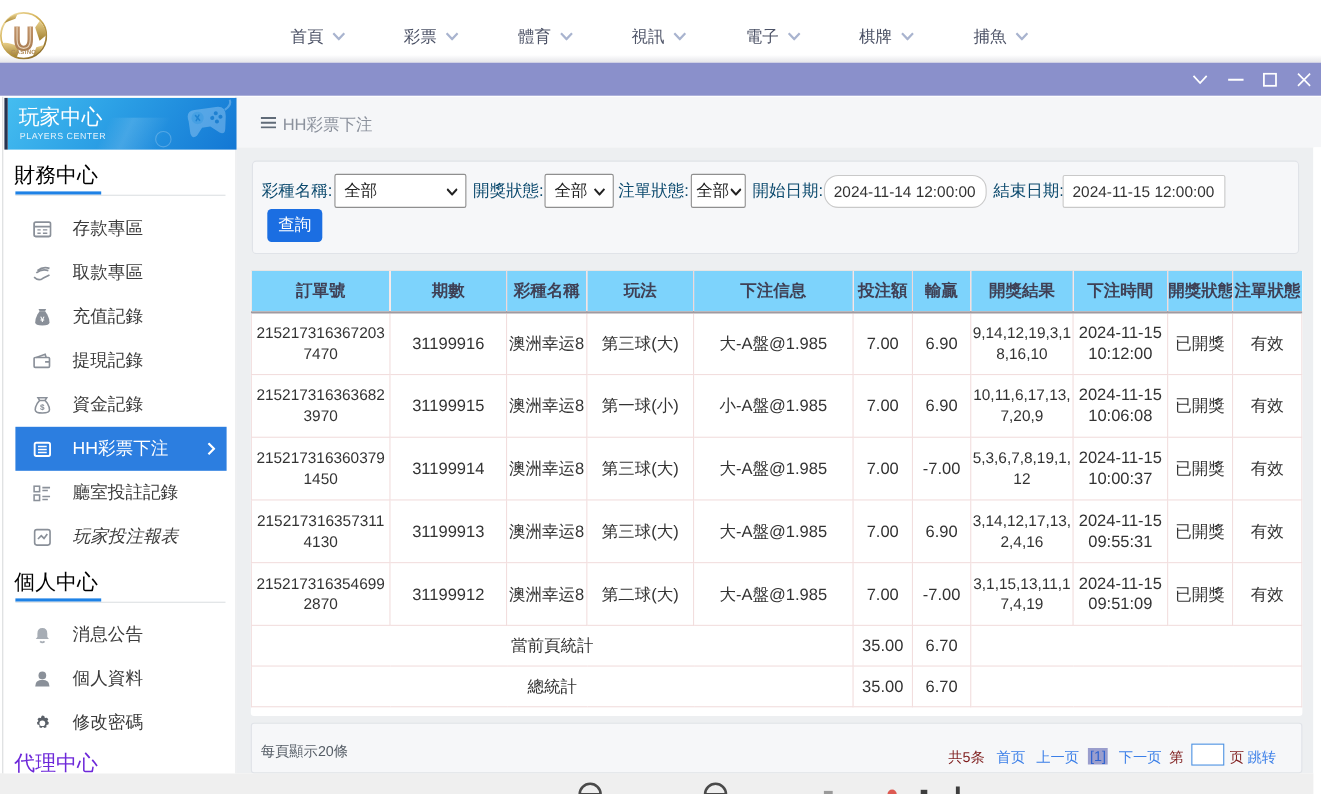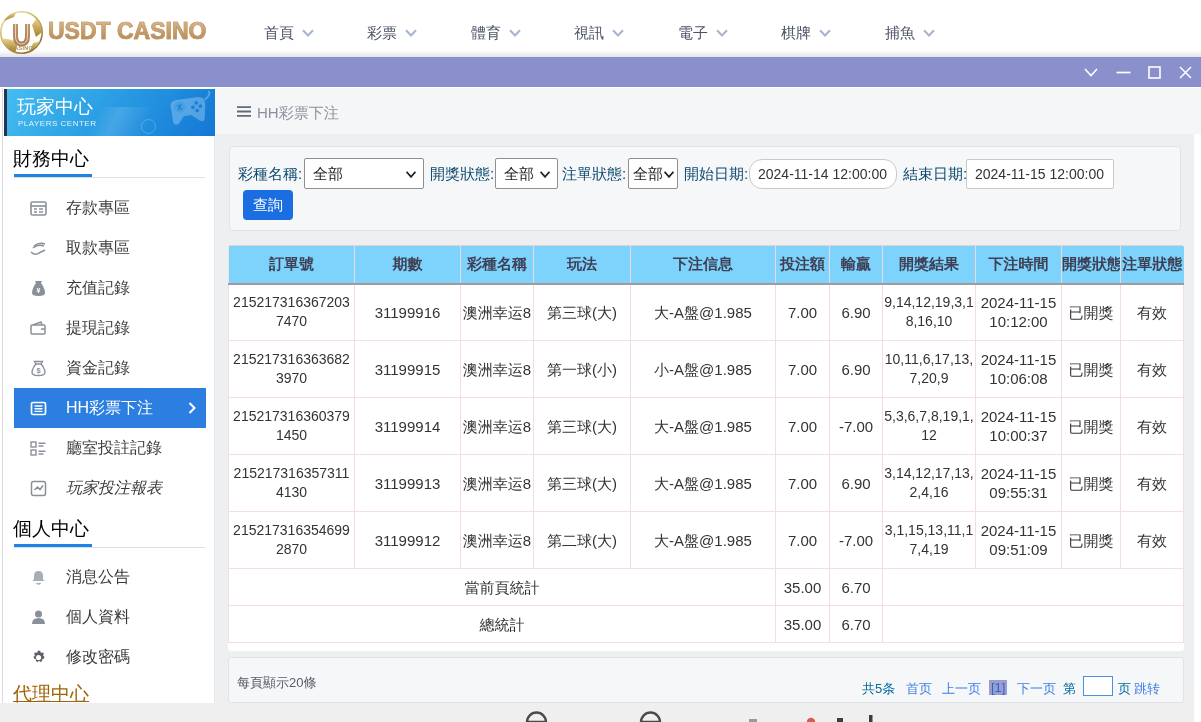--- a/index.html
+++ b/index.html
@@ -58,21 +58,21 @@
   border-left:1px solid #f0d8d8; border-top:1px solid #d5d5d5; white-space:nowrap; }
 thead th:first-child { border-left:1px solid #e7e7e7; }
 thead tr { border-bottom:2px solid #a09aa0; }
 tbody td { text-align:center; font-size:15px; color:#333; height:57px; line-height:19px;
   border:1px solid #f2dede; padding:0 1px; }
 td.ba { word-break:break-all; font-size:14px; }
 tr.sum td { height:37px; }
 
 #pgbar { left:228px; top:657px; width:956px; height:46px; background:#f6f7f9;
   border:1px solid #e0e3e8; border-radius:3px; }
-.pg { position:absolute; top:680px; font-size:13px; color:#0369a1; white-space:nowrap; }
+.pg { position:absolute; top:680px; font-size:13px; color:#7f1d1d; white-space:nowrap; }
 .pg.lnk { color:#3b7fe8; }
 #pginput { position:absolute; left:1083px; top:676px; width:30px; height:20px; background:#fff;
   border:1px solid #4a90e2; }
 </style>
 </head>
 <body>
 <div id="page">
 
   <div class="abs" style="left:0; top:50px; width:1201px; height:7px;
     background:linear-gradient(180deg, rgba(255,255,255,0), rgba(130,130,150,0.22));"></div>
@@ -110,21 +110,20 @@
     <circle cx="21.5" cy="21.5" r="20.7" fill="#fff" stroke="url(#gold)" stroke-width="1.6"></circle>
     <path d="M4 10 A20.7 20.7 0 0 1 16 1.5 L14 6 Q8 8 4 10 Z" fill="url(#gold2)"></path>
     <path d="M36 8 A20.7 20.7 0 0 1 42 21 L36 26 L32 14 Z" fill="url(#gold2)"></path>
     <path d="M2 28 A20.7 20.7 0 0 0 15 41 Q18 36 16 31 Q8 27 2 28 Z" fill="url(#gold2)"></path>
     <path d="M30 40 A20.7 20.7 0 0 0 40 30 L33 32 Z" fill="url(#gold2)"></path>
     <path d="M13 14 h17 v12 q0 8 -8.5 8 q-8.5 0 -8.5 -8 Z" fill="none"></path>
     <path d="M15.5 13 v12 q0 8 6 8 q6 0 6 -8 v-12" fill="none" stroke="url(#bronze)" stroke-width="5" stroke-linecap="butt"></path>
     <path d="M15.5 13 v12 q0 8 6 8 q6 0 6 -8 v-12" fill="none" stroke="#e9d5bb" stroke-width="1"></path>
     <text x="21.5" y="38.5" text-anchor="middle" font-size="5.5" fill="#b08c5a" font-weight="bold" letter-spacing="0.3">CASINO</text>
   </svg>
-  <div class="abs" id="logotxt">USDT CASINO</div>
 
   <div class="abs nav" style="left:264px;">首頁<svg width="12" height="8" viewBox="0 0 12 8">
         <path d="M1 1.2 L6 6.5 L11 1.2" fill="none" stroke="#a9b4cf" stroke-width="2"></path>
       </svg></div>
   <div class="abs nav" style="left:367px;text-align:center;">彩票<svg width="12" height="8" viewBox="0 0 12 8">
         <path d="M1 1.2 L6 6.5 L11 1.2" fill="none" stroke="#a9b4cf" stroke-width="2"></path>
       </svg></div>
   <div class="abs nav" style="left:471px;">體育<svg width="12" height="8" viewBox="0 0 12 8">
         <path d="M1 1.2 L6 6.5 L11 1.2" fill="none" stroke="#a9b4cf" stroke-width="2"></path>
       </svg></div>
@@ -232,21 +231,21 @@
       </svg>消息公告</div>
   <div class="mi" style="top:597px;"><svg class="ic" viewBox="0 0 17 17">
         <circle cx="8.5" cy="5" r="3.5" fill="#8a9099"></circle>
         <path d="M2 15 q0 -6 6.5 -6 q6.5 0 6.5 6 Z" fill="#8a9099"></path>
       </svg>個人資料</div>
   <div class="mi" style="top:637px;"><svg class="ic" viewBox="0 0 17 17">
         <path d="M8.5 1.5 l1.7 0.5 0.6 1.8 1.9 -0.4 1.2 1.4 -0.9 1.7 1.4 1.3 -0.4 1.8 -1.8 0.6 0 1.9 -1.7 0.8 -1.5 -1.2 -1.5 1.2 -1.7 -0.8 0 -1.9 -1.8 -0.6 -0.4 -1.8 1.4 -1.3 -0.9 -1.7 1.2 -1.4 1.9 0.4 0.6 -1.8 Z" fill="#5a6068"></path>
         <circle cx="8.5" cy="8.5" r="2.6" fill="#fff"></circle>
       </svg>修改密碼</div>
 
-  <div class="sec" style="top:681px; color:#a16207;text-decoration:underline;">代理中心</div>
+  <div class="sec" style="top:681px; color:#6d28d9;">代理中心</div>
 
   <svg class="abs" style="left:237px; top:106px;" width="14" height="11" viewBox="0 0 14 11">
       <path d="M0 1.2 h14 M0 5.5 h14 M0 9.8 h14" stroke="#606b78" stroke-width="1.8"></path>
     </svg>
   <div class="abs" id="crumbtxt">HH彩票下注</div>
 
   <div class="abs" id="filter"></div>
   <div class="flabel" style="left:238px;">彩種名稱:</div>
   <div class="fsel" style="left:304px; width:120px;">全部<svg width="10" height="7" viewBox="0 0 10 7">
         <path d="M0.5 0.8 L5 5.8 L9.5 0.8" fill="none" stroke="#222" stroke-width="1.8"></path>

